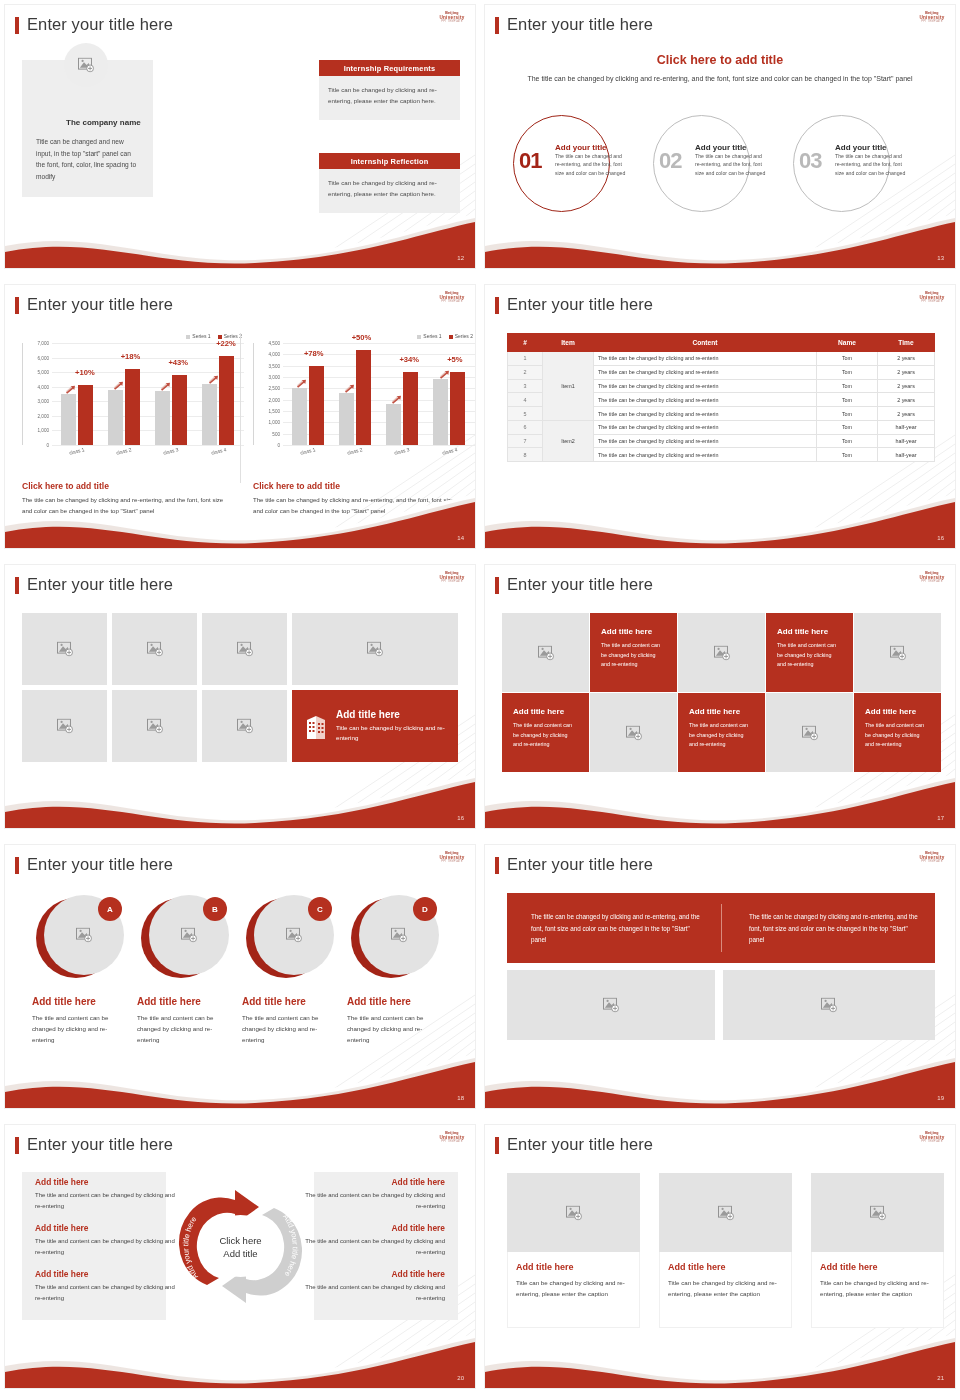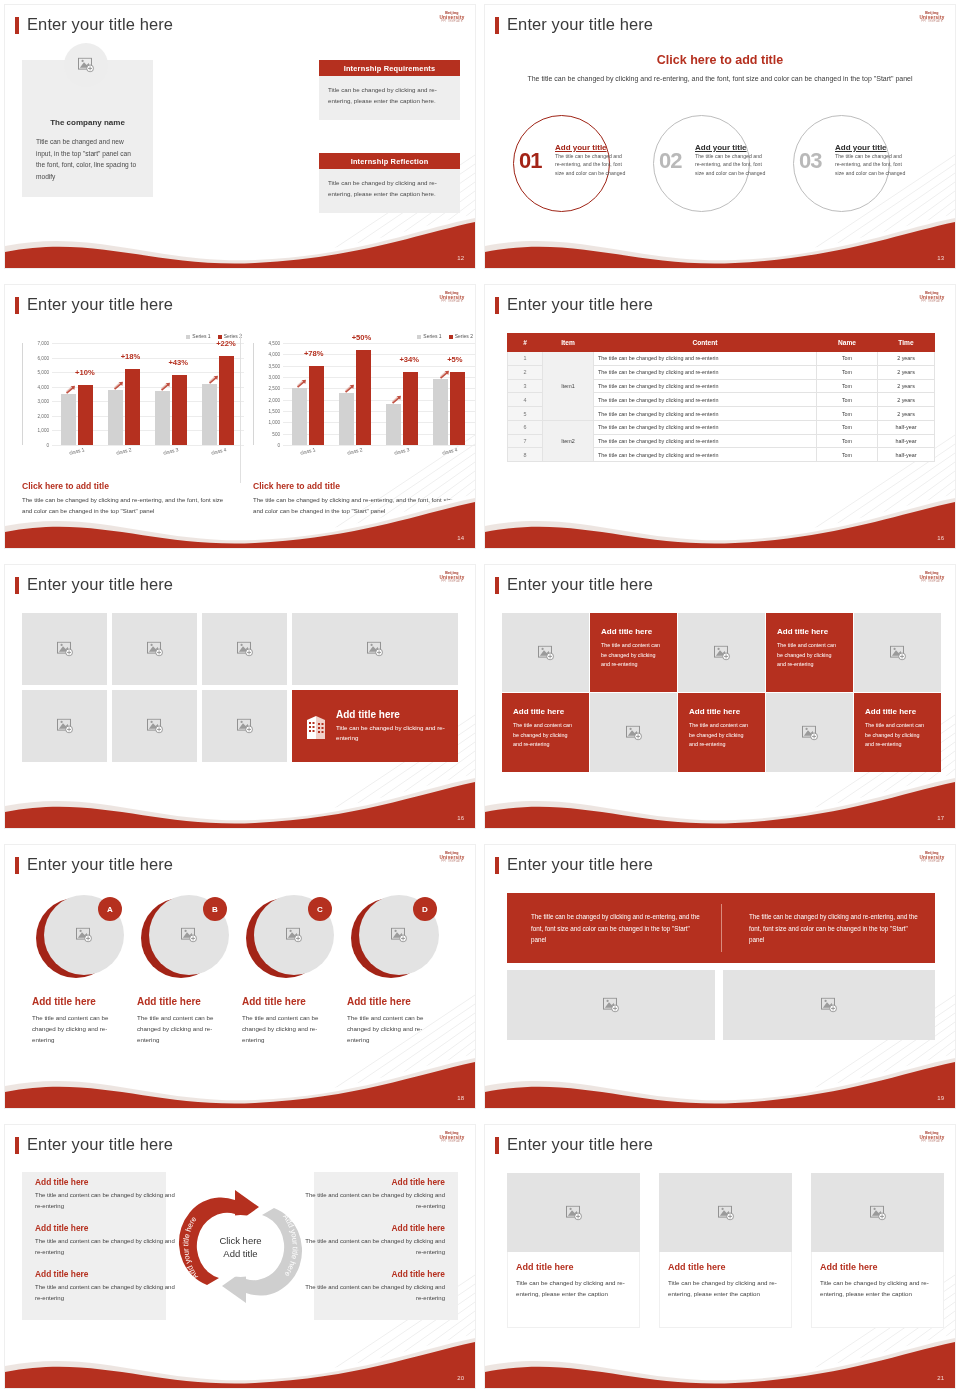--- a/index.html
+++ b/index.html
@@ -16,34 +16,34 @@
   .logo .l3{font-size:2.6px;color:#c08a80;display:block;letter-spacing:.2px;}
   
   .wave{position:absolute;left:0;bottom:0;width:470px;height:60px;}
   .pageno{position:absolute;right:11px;bottom:7px;font-size:6px;color:#f3d8d2;}
   
   .ph{background:#e3e3e3;position:relative;}
   .picicon{position:absolute;left:50%;top:50%;transform:translate(-50%,-50%);width:17px;height:15px;}
   
   .s12-left{position:absolute;left:17px;top:55px;width:131px;height:137px;background:#eeeeee;}
   .s12-circ{position:absolute;left:59px;top:38px;width:44px;height:44px;border-radius:50%;background:#ededed;}
-  .s12-cn{position:absolute;left:17px;top:113px;width:131px;text-align:center;font-size:8px;font-weight:bold;color:#333;}
+  .s12-cn{position:absolute;left:17px;top:113px;width:131px;text-align:left;font-size:8px;font-weight:bold;color:#333;padding-left:44px;}
   .s12-body{position:absolute;left:31px;top:131px;width:104px;font-size:6.6px;line-height:11.5px;color:#4a4a4a;}
   .s12-card{position:absolute;}
   .s12-card .hd{height:16px;background:#B5301F;color:#fff;font-size:7.4px;font-weight:bold;display:flex;align-items:center;justify-content:center;letter-spacing:.2px;}
   .s12-card .bd{background:#eeeeee;height:44px;padding:9px 9px 0 9px;box-sizing:border-box;font-size:6.2px;line-height:10.5px;color:#4a4a4a;}
   
   .s13-h{position:absolute;top:48px;width:470px;text-align:center;font-size:12.5px;font-weight:bold;color:#B5301F;}
   .s13-sub{position:absolute;top:68px;width:470px;text-align:center;font-size:7px;line-height:12px;color:#3c3c3c;}
   .s13-circle{position:absolute;top:110px;width:95px;height:95px;border-radius:50%;border:1.4px solid #bdbdbd;}
   .s13-circle.act{border-color:#9e2315;border-width:1.6px;}
   .s13-num{position:absolute;top:143px;font-size:22px;font-weight:bold;color:#b9b9b9;letter-spacing:-1px;}
   .s13-num.act{color:#A32417;}
   .s13-txt{position:absolute;top:138px;width:72px;}
-  .s13-txt .t{font-size:8px;font-weight:bold;color:#2e2e2e;margin-bottom:0;text-decoration:underline;}
+  .s13-txt .t{font-size:8px;font-weight:bold;color:#2e2e2e;margin-bottom:0;}
   .s13-txt.act .t{color:#A32417;}
   .s13-txt .d{font-size:5.2px;line-height:8.4px;color:#555;}
   
   .chartbox{position:absolute;top:48px;width:222px;height:160px;}
   .legend{position:absolute;right:2px;top:0;font-size:5px;color:#555;display:flex;gap:7px;}
   .legend i{display:inline-block;width:4px;height:4px;margin-right:2px;vertical-align:middle;}
   .plot{position:absolute;left:0;top:10px;width:222px;height:102px;border-left:1px solid #d6d6d6;box-sizing:border-box;}
   .yaxis{position:absolute;left:0;top:10px;width:30px;height:102px;}
   .ytick{position:absolute;right:3px;font-size:4.6px;color:#6b6b6b;transform:translateY(-50%);}
   .grid{position:absolute;left:30px;right:0;border-top:1px solid #ececec;}

